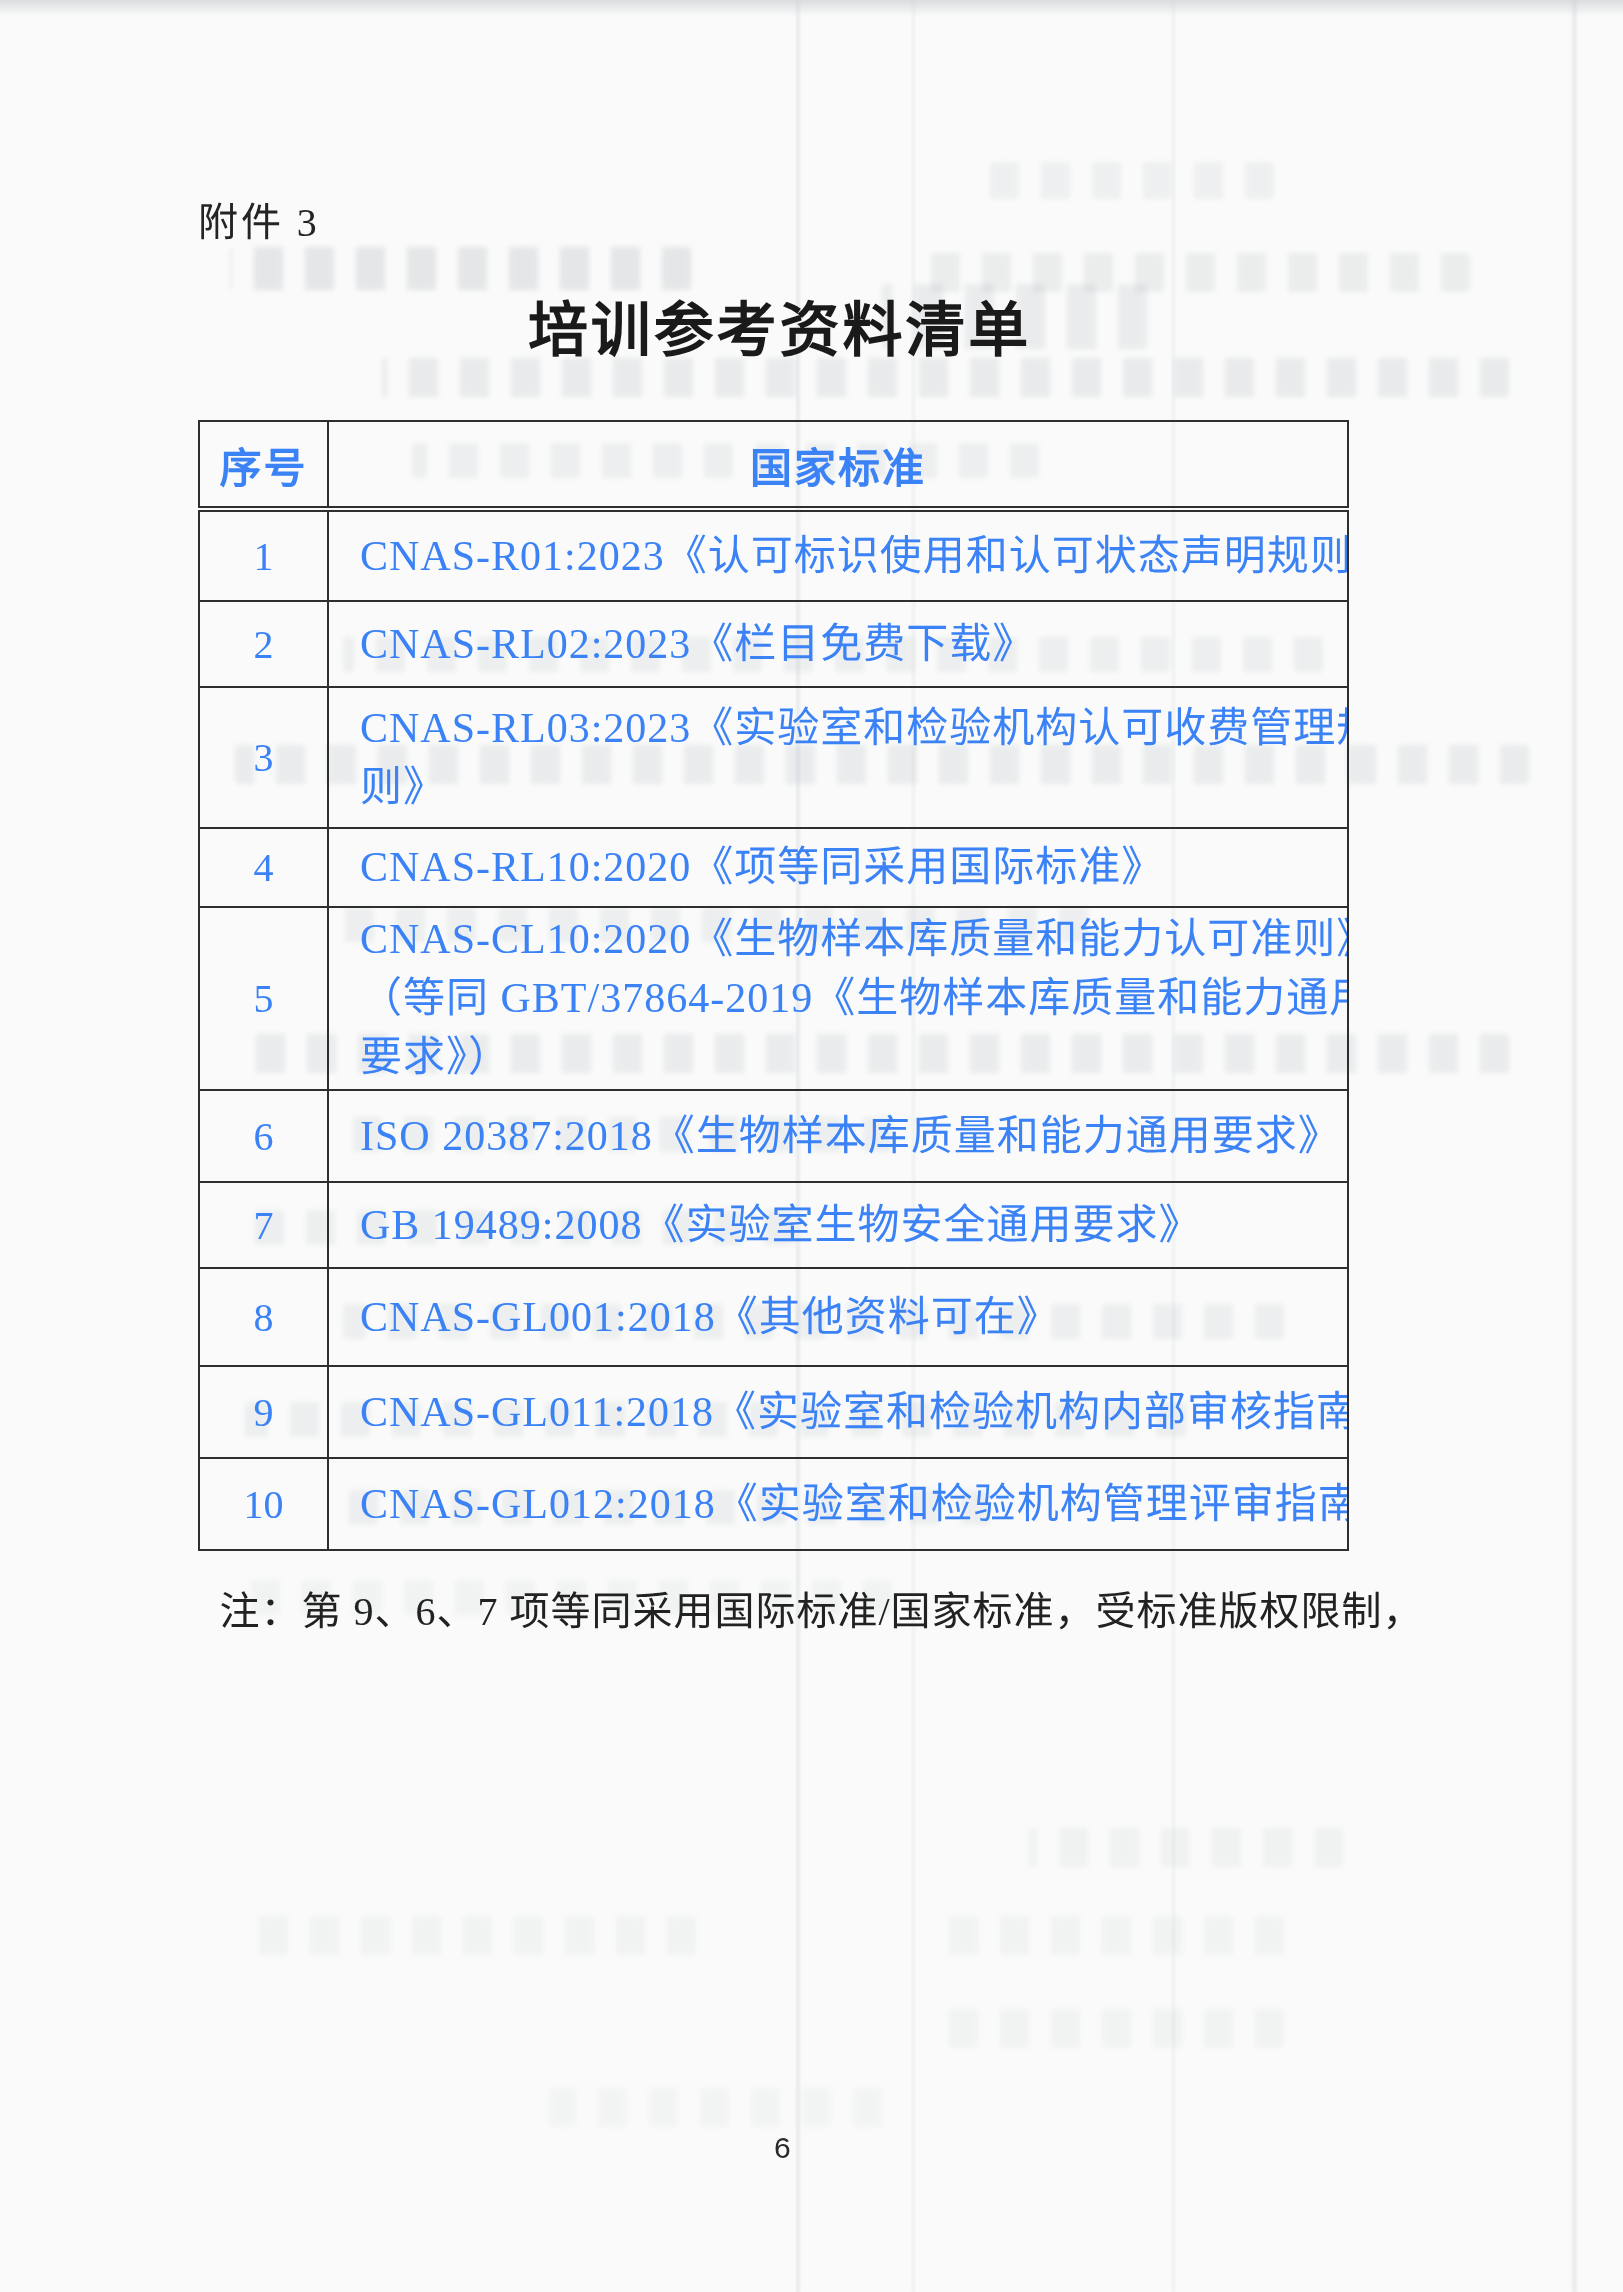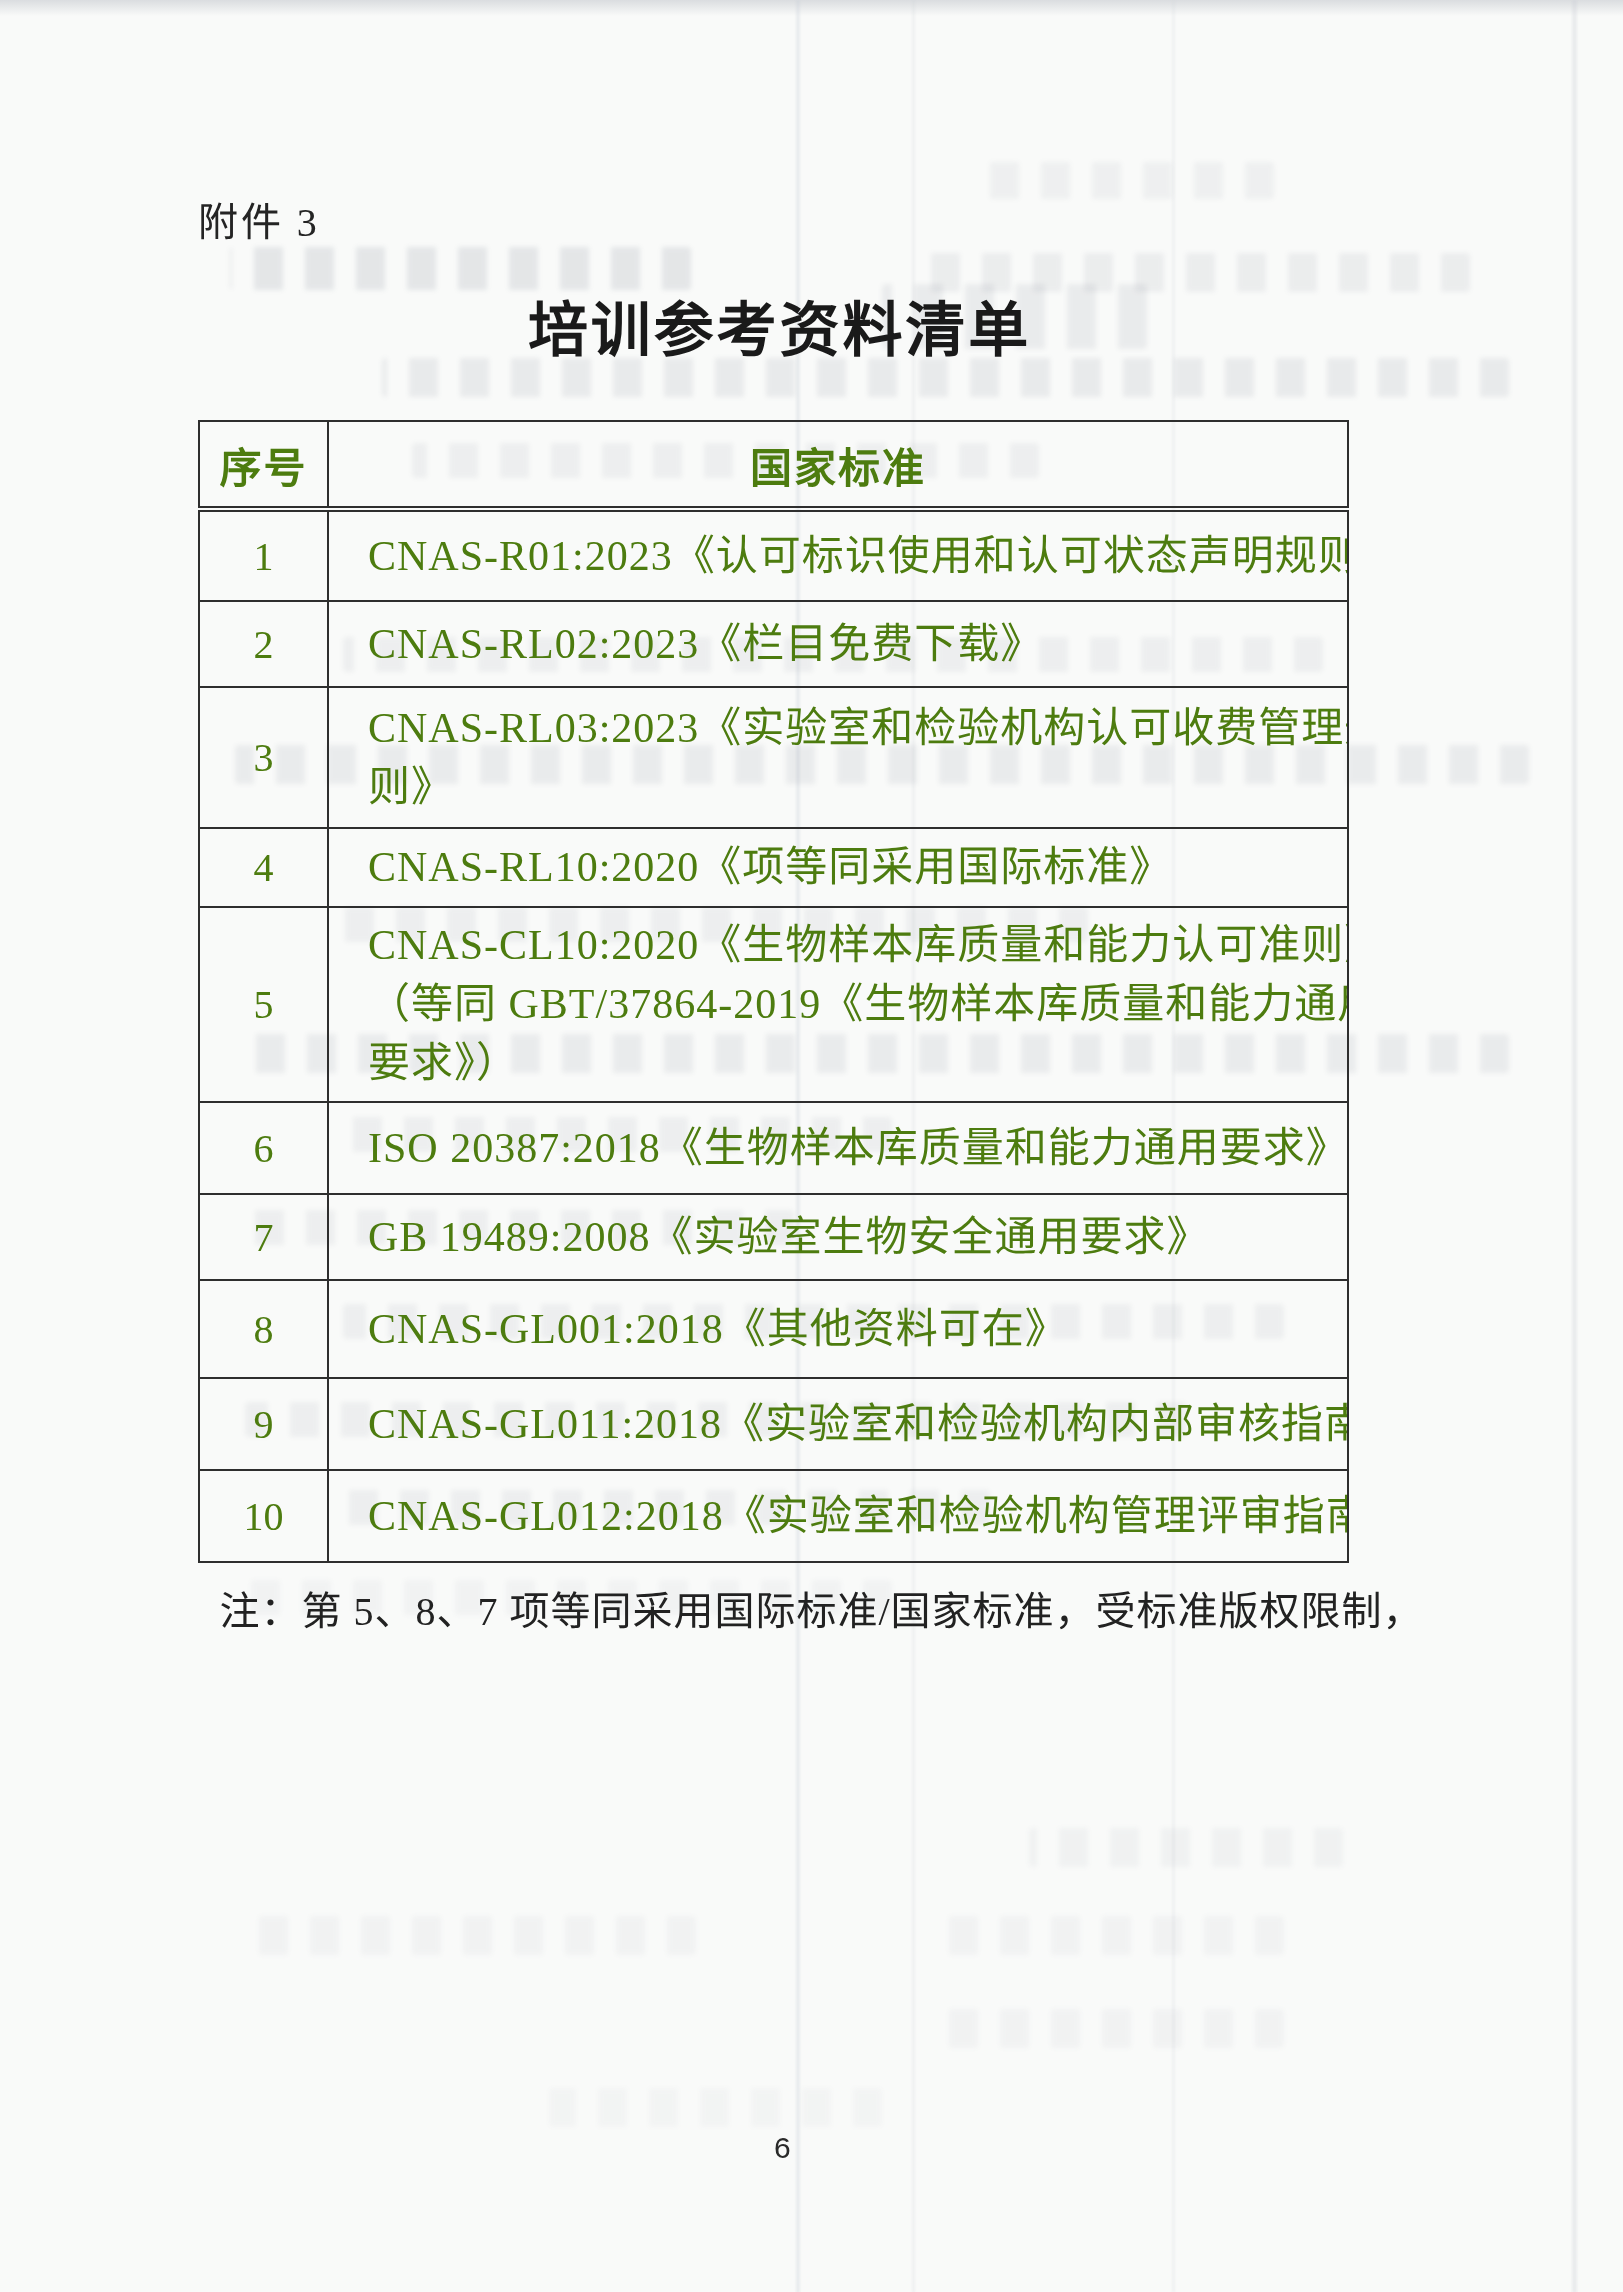--- a/index.html
+++ b/index.html
@@ -48,22 +48,22 @@
   table.materials{
     position:absolute;left:198px;top:420px;
     width:1151px;height:1131px;
     border-collapse:collapse;table-layout:fixed;
     background:transparent;
   }
   table.materials col.col-idx{width:129px;}
   table.materials th,
   table.materials td{
     border:2px solid #2e2e2e;
-    padding:8px;vertical-align:middle;
-    color:#4d7c0f;
+    padding:0;vertical-align:middle;
+    color:#3b82f6;
   }
   table.materials{border:2.9px solid #2e2e2e;}
   table.materials thead th{
     border-bottom:6.9px double #2e2e2e;
     font-size:42px;font-weight:700;text-align:center;letter-spacing:2px;
   }
   thead tr{height:88px;}
   tbody tr:nth-child(1){height:92px;}
   tbody tr:nth-child(2){height:86px;}
   tbody tr:nth-child(3){height:141px;}
@@ -203,19 +203,19 @@
       <tr>
         <td class="idx">10</td>
         <td class="name-cell">
             <div class="name-text">CNAS-GL012:2018《实验室和检验机构管理评审指南》</div>
           </td>
       </tr>
     </tbody>
   </table>
 
   <div class="note">
-    <div class="note-line indent">注：第 5、8、7 项等同采用国际标准/国家标准，受标准版权限制，</div>
+    <div class="note-line indent">注：第 9、6、7 项等同采用国际标准/国家标准，受标准版权限制，</div>
   </div>
 
   <div class="pageno">6</div>
 
 </div>
 
 
 </body></html>

